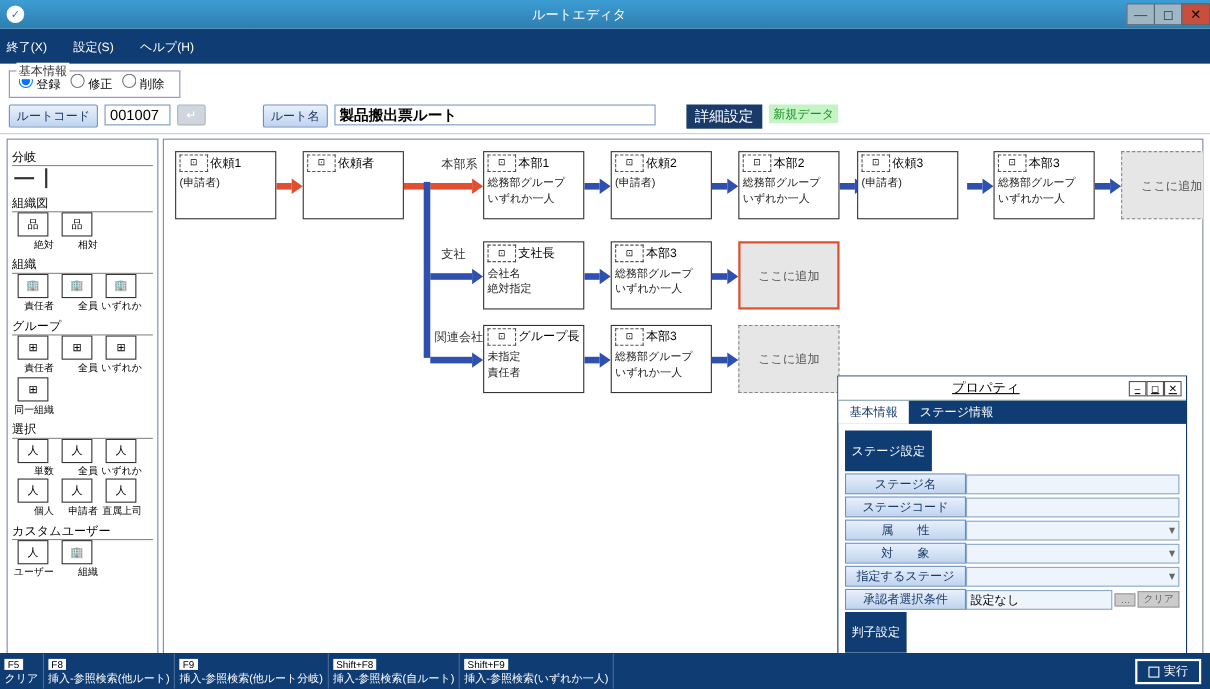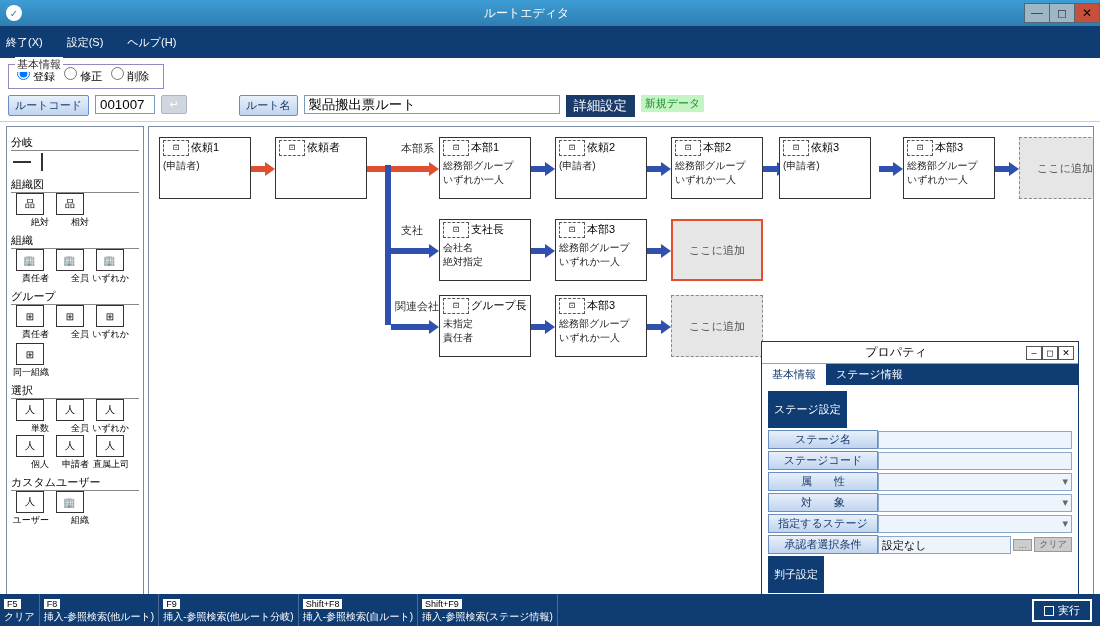--- a/index.html
+++ b/index.html
@@ -16,21 +16,21 @@
 .menubar span { cursor: pointer; }
 
 .toolbar-area { padding: 6px 8px 4px; background: #fff; border-bottom: 1px solid #ccc; }
 .modegroup { display: inline-block; border: 1px solid #98b; padding: 2px 8px 4px; position: relative; margin-bottom: 4px; }
 .modegroup legend { font-size: 11px; position: absolute; top: -8px; left: 6px; background: #fff; padding: 0 2px; color: #333; }
 .modegroup label { margin-right: 6px; }
 .row2 { display: flex; align-items: flex-start; gap: 6px; margin-top: 2px; }
 .lblbtn { background: linear-gradient(#e8f0fb,#c0d4ee); border: 1px solid #6a8ec2; color: #1a3a6a; padding: 2px 6px; border-radius: 2px; }
 .txt { border: 1px solid #7a9ac0; padding: 2px 4px; height: 19px; }
 .gbtn { width: 26px; height: 19px; background: #d0d6de; border: 1px solid #aeb4bc; display: flex; align-items: center; justify-content: center; color: #fff; border-radius: 2px; }
-.link-btn { background: #1a3a6a; color: #fff; padding: 2px 8px; border: none; cursor: pointer; }
+.link-btn { background: #1a3a6a; color: #fff; padding: 2px 8px; border: none; cursor: pointer; margin-left: 22px; }
 .new-data { color: #1a8f2b; background: #c4f4c4; padding: 1px 4px; }
 
 .workspace { display: flex; height: 506px; }
 .palette { width: 138px; border: 1px solid #7a8aa0; margin: 4px 0 4px 6px; padding: 4px 4px; overflow-y: auto; }
 .palette .section-title { border-bottom: 1px solid #888; margin: 4px 0 0; font-size: 11px; }
 .palette .items { display: flex; flex-wrap: wrap; gap: 2px; }
 .pitem { width: 38px; text-align: center; cursor: grab; }
 .pitem .picon { width: 28px; height: 22px; margin: 0 auto; border: 1px solid #333; background: #fff; display: flex; align-items: center; justify-content: center; font-size: 10px; }
 .pitem .plabel { font-size: 9px; margin-top: 1px; white-space: nowrap; text-align: right; }
 .branch-icon { width: 40px; height: 22px; position: relative; }
@@ -46,21 +46,21 @@
 .node.selected { border: 2px solid #e05030; }
 .arrow { position: absolute; height: 8px; display: flex; align-items: center; }
 .arrow .shaft { height: 6px; background: #3050b0; flex: 1; }
 .arrow .head { width: 0; height: 0; border-left: 10px solid #3050b0; border-top: 7px solid transparent; border-bottom: 7px solid transparent; }
 .arrow.red .shaft { background: #e05030; }
 .arrow.red .head { border-left-color: #e05030; }
 .vline { position: absolute; width: 6px; background: #3050b0; }
 .rowlabel { position: absolute; font-size: 11px; color: #333; }
 
 .prop-panel { position: absolute; right: 14px; bottom: 14px; width: 318px; height: 268px; border: 1px solid #123a6c; background: #fff; }
-.prop-title { background: #fff; border-bottom: 1px solid #8aa; display: flex; align-items: center; font-size: 12px; padding: 2px 4px; }
+.prop-title { background: #fff; border-bottom: 1px solid #8aa; display: flex; align-items: center; font-size: 12px; padding: 2px 4px; text-decoration: underline; }
 .prop-title .pt { flex: 1; text-align: center; }
 .prop-title .pctrls { display: flex; gap: 0; }
 .prop-title .pctrls div { width: 16px; height: 14px; border: 1px solid #555; font-size: 9px; display: flex; align-items: center; justify-content: center; cursor: pointer; }
 .tabs { display: flex; background: #0f3c73; }
 .tabs .tab { padding: 3px 10px; color: #fff; font-size: 11px; cursor: pointer; }
 .tabs .tab.active { background: #fff; color: #123a6c; }
 .prop-body { padding: 6px; }
 .sect-hd { background: #0f3c73; color: #fff; padding: 11px 6px; font-size: 11px; display: inline-block; margin-bottom: 2px; }
 .prow { display: flex; align-items: center; margin-bottom: 2px; }
 .prow .plabel { background: linear-gradient(#e8f0fb,#c0d4ee); border: 1px solid #6a8ec2; color: #1a3a6a; width: 110px; text-align: center; padding: 1px 0; font-size: 11px; }
@@ -105,21 +105,21 @@
     <label><input type="radio" name="m" checked="" style=""> <span>登録</span></label>
     <label><input type="radio" name="m" style=""> <span>修正</span></label>
     <label><input type="radio" name="m" style=""> <span>削除</span></label>
   </fieldset>
   <div class="row2">
     <span class="lblbtn">ルートコード</span>
     <input class="txt" style="width: 60px;" value="001007">
     <div class="gbtn">↵</div>
     <span style="width:40px"></span>
     <span class="lblbtn">ルート名</span>
-    <input class="txt" style="width: 256px;" value="製品搬出票ルート">
+    <input class="txt" style="width: 292px; font-weight: bold;" value="製品搬出票ルート">
     <button class="link-btn">詳細設定</button>
     <span class="new-data">新規データ</span>
   </div>
 </div>
 
 <div class="workspace">
   <div class="palette" id="palette">
       <div class="section-title">分岐</div>
       <div class="items">
         <div class="pitem">
@@ -356,19 +356,19 @@
     <div class="fbtn">
       <span class="fk">F9</span>
       <span class="fl">挿入-参照検索(他ルート分岐)</span>
     </div>
     <div class="fbtn">
       <span class="fk">Shift+F8</span>
       <span class="fl">挿入-参照検索(自ルート)</span>
     </div>
     <div class="fbtn">
       <span class="fk">Shift+F9</span>
-      <span class="fl">挿入-参照検索(ステージ情報)</span>
+      <span class="fl">挿入-参照検索(いずれか一人)</span>
     </div>
   <div class="run-btn">
       <span class="ri"></span>
       <span>実行</span>
     </div>
 </div>
 
 </body></html>

